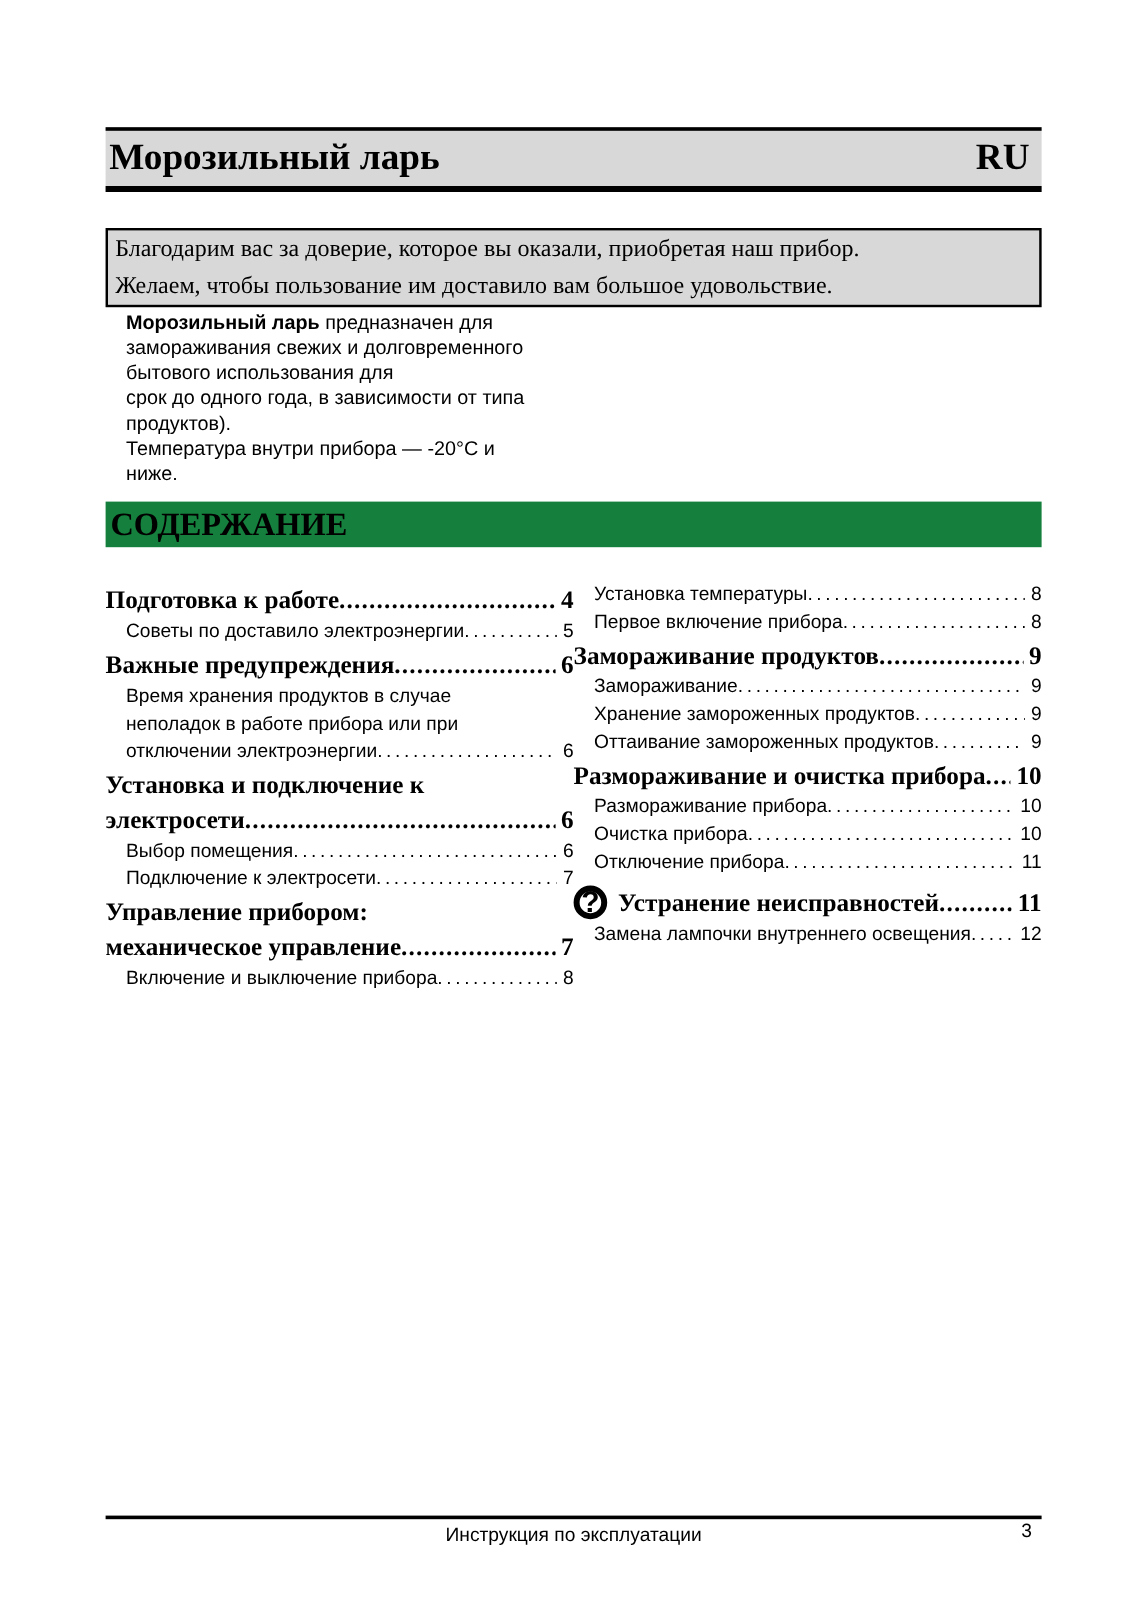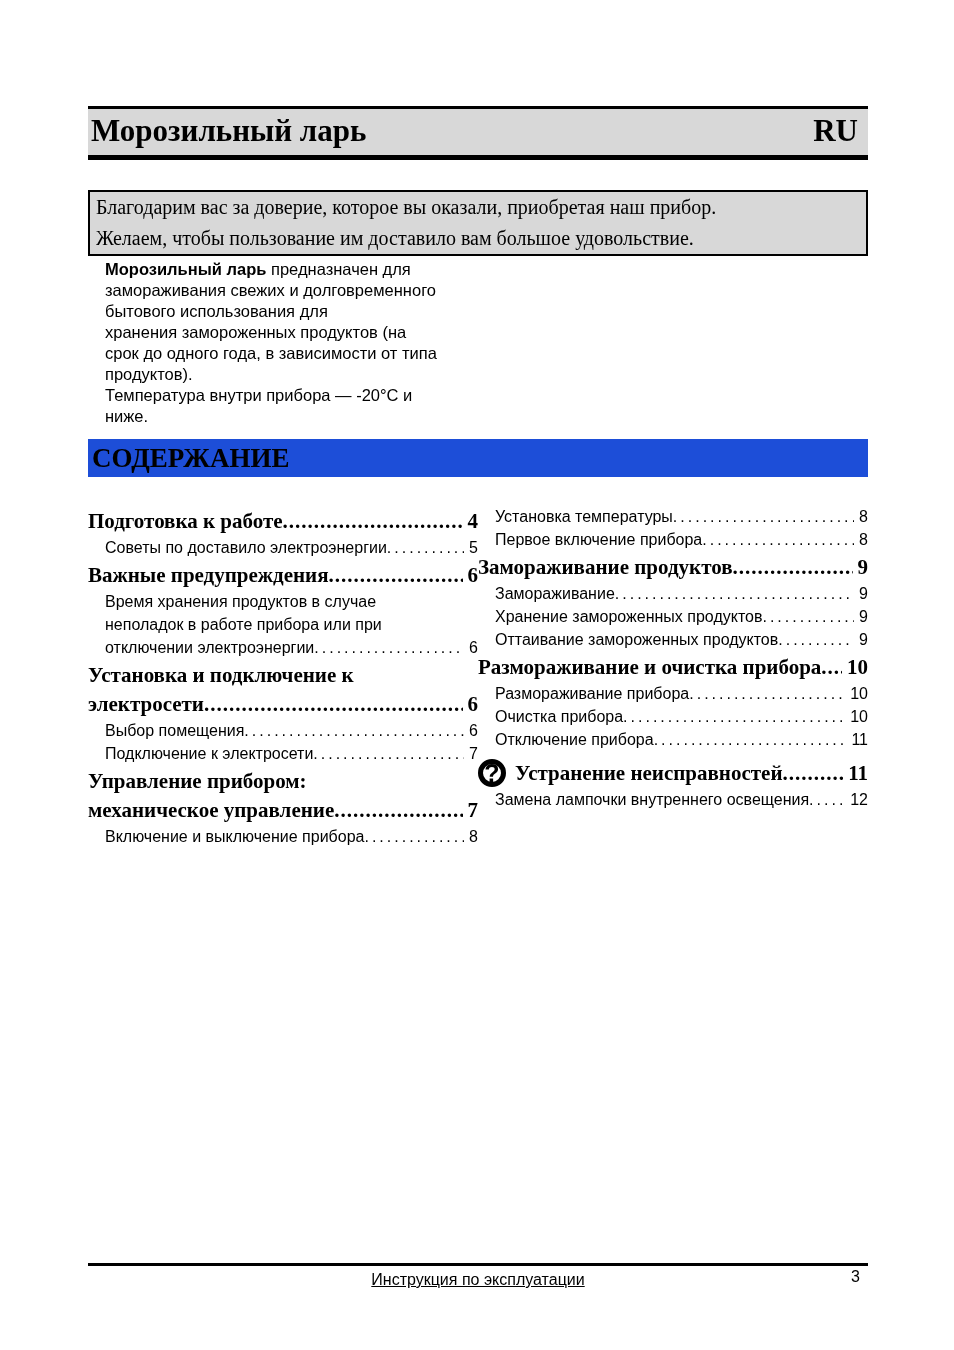--- a/index.html
+++ b/index.html
@@ -40,21 +40,21 @@
   .intro {
     margin: 3px 0 0 17px;
     width: 385px;
     font-size: 16.5px; line-height: 21px;
   }
   .intro b { font-weight: bold; }
 
   
   .contents-band {
     margin-top: 12px;
-    background: #1d4ed8;
+    background: #15803d;
     padding: 2px 4px;
     font-family: "Liberation Serif", serif;
     font-weight: bold; font-size: 27px; line-height: 34px;
   }
 
   
   .toc { margin-top: 28px; display: flex; }
   .toc-col { flex: 1 1 0; min-width: 0; }
 
   .toc-item { font-size: 16px; line-height: 23px; margin-left: 17px; }
@@ -82,21 +82,20 @@
     display: flex; align-items: center; justify-content: center;
     font-family: "Liberation Sans", sans-serif;
     font-weight: bold; font-size: 25px; line-height: 25px;
     margin-right: 9px; margin-bottom: 1px;
   }
 
   
   .footer {
     position: absolute; left: 88px; top: 1263px; width: 780px;
     border-top: 3px solid #000;
-    text-decoration: underline;
   }
   .footer-text { text-align: center; font-size: 16px; padding-top: 5px; }
   .footer-page { position: absolute; right: 8px; top: 2px; font-size: 16px; }
 </style>
 </head>
 <body>
 
 <div class="page">
   <div class="content">
 
@@ -107,21 +106,20 @@
 
     <div class="thanks-box">
       <div>Благодарим вас за доверие, которое вы оказали, приобретая наш прибор.</div>
       <div>Желаем, чтобы пользование им доставило вам большое удовольствие.</div>
     </div>
 
     <div class="intro">
         <div><b>Морозильный ларь</b> предназначен для</div>
         <div>замораживания свежих и долговременного</div>
         <div>бытового использования для</div>
-        <div>хранения замороженных продуктов (на</div>
         <div>срок до одного года, в зависимости от типа</div>
         <div>продуктов).</div>
         <div>Температура внутри прибора — -20°C и</div>
         <div>ниже.</div>
       </div>
 
     <div class="contents-band">СОДЕРЖАНИЕ</div>
 
     <div class="toc">
       <div class="toc-col">

